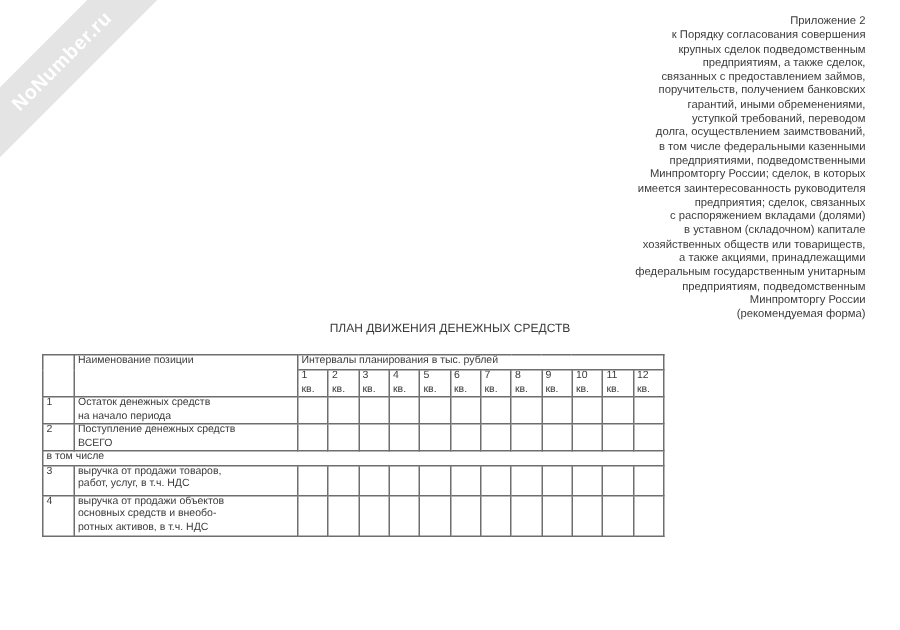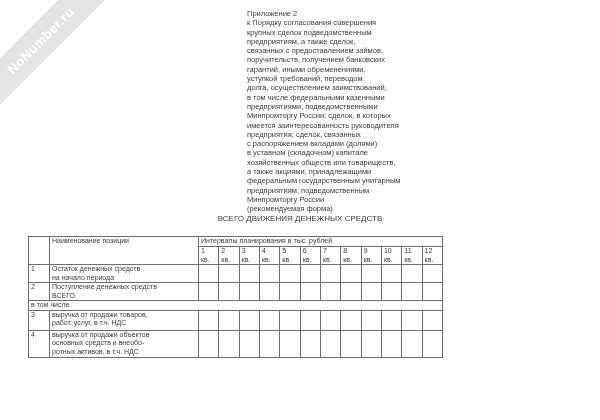--- a/index.html
+++ b/index.html
@@ -16,20 +16,21 @@
     transform:rotate(-45deg);
     display:flex;align-items:center;justify-content:center;
   }
   .ribbon span{
     color:#ffffff;font-size:13px;font-weight:bold;letter-spacing:0.5px;
     font-family:"Liberation Sans", sans-serif;
   }
   
   .appendix-note{
     position:absolute;top:9px;right:23px;width:330px;
+    text-align:right;
     font-size:7.5px;line-height:9.3px;
     white-space:pre-line;
     color:#3b3b3b;
   }
   
   .doc-title{
     position:absolute;top:214px;left:0;width:600px;
     text-align:center;font-size:8px;color:#3b3b3b;
   }
   
@@ -77,21 +78,21 @@
 предприятия; сделок, связанных
 с распоряжением вкладами (долями)
 в уставном (складочном) капитале
 хозяйственных обществ или товариществ,
 а также акциями, принадлежащими
 федеральным государственным унитарным
 предприятиям, подведомственным
 Минпромторгу России
 (рекомендуемая форма)</div>
 
-<div class="doc-title">ВСЕГО ДВИЖЕНИЯ ДЕНЕЖНЫХ СРЕДСТВ</div>
+<div class="doc-title">ПЛАН ДВИЖЕНИЯ ДЕНЕЖНЫХ СРЕДСТВ</div>
 
 <table class="doc-table">
   <colgroup>
     <col style="width:21px">
       <col style="width:149px">
     <col>
       <col>
       <col>
       <col>
       <col>

